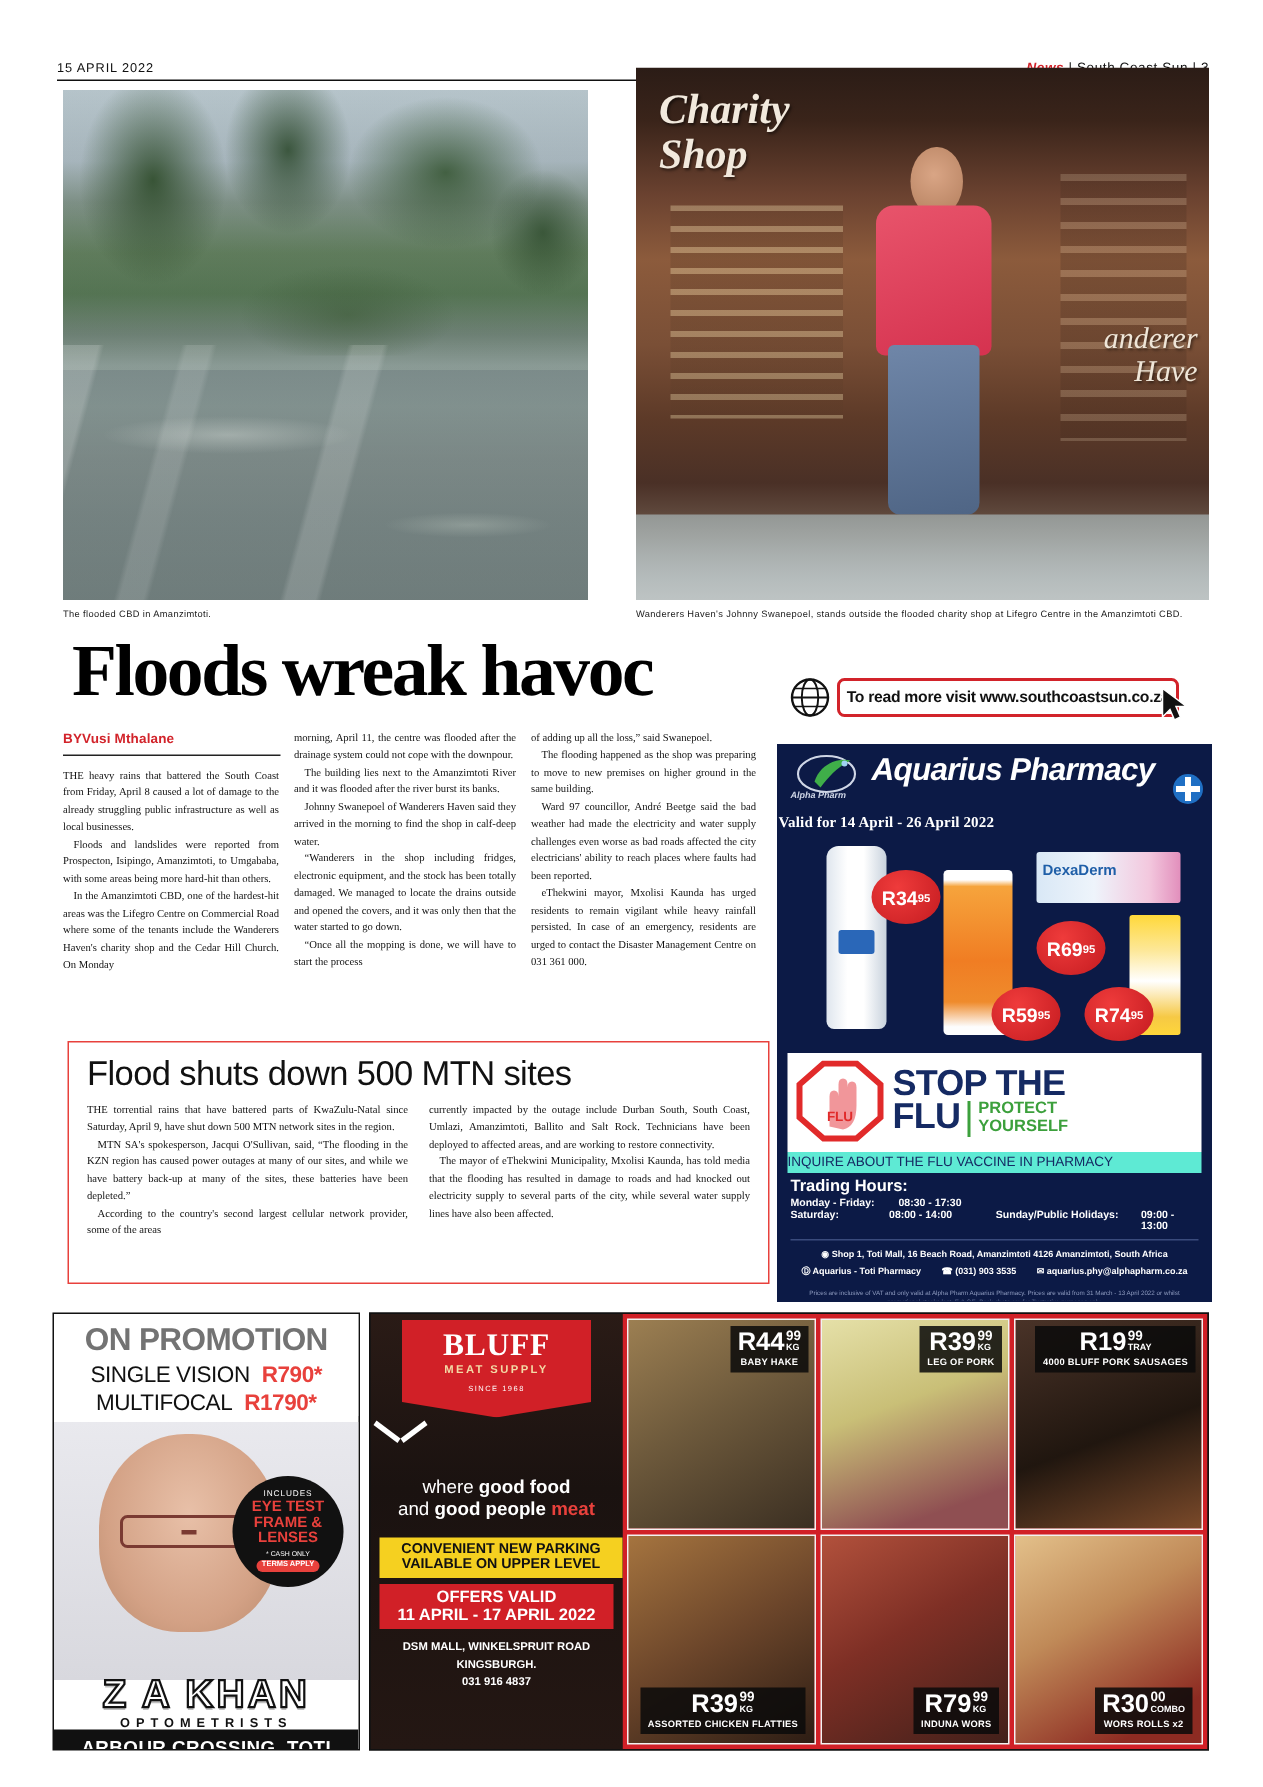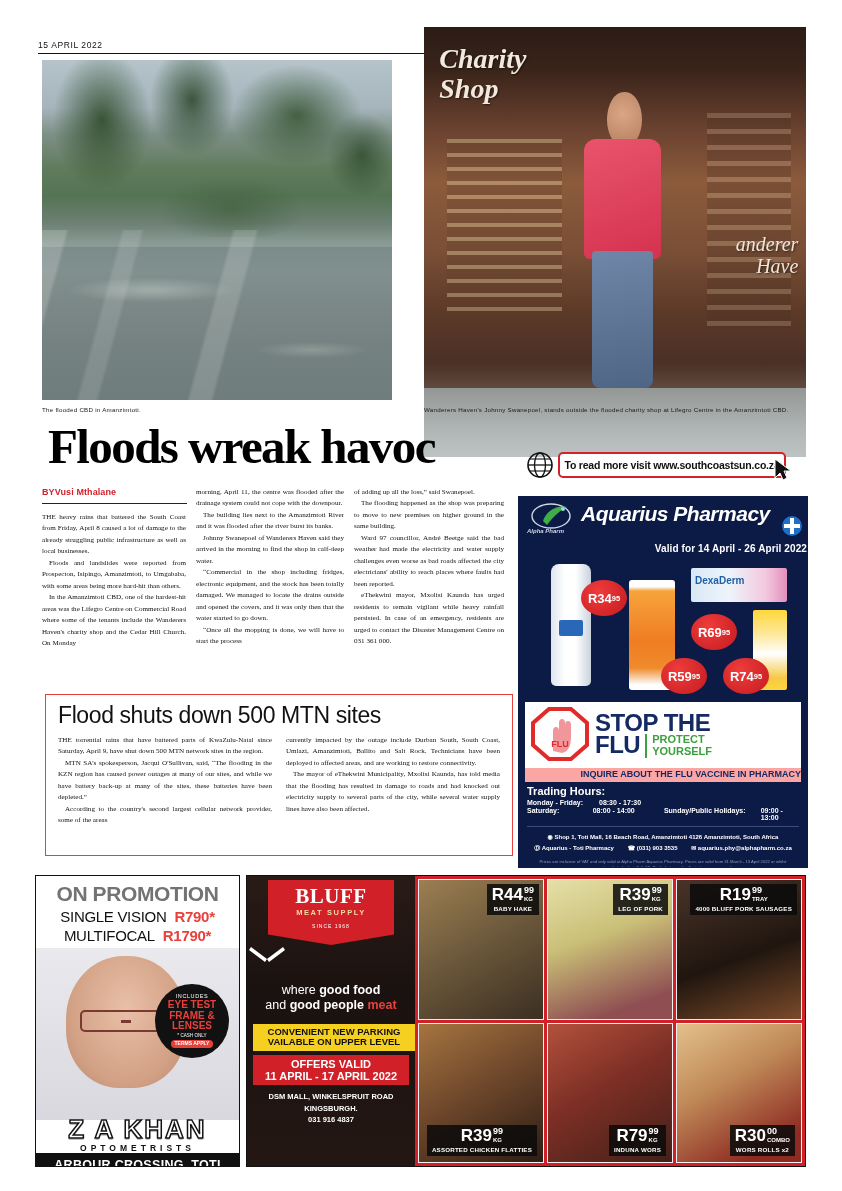--- a/index.html
+++ b/index.html
@@ -24,21 +24,21 @@
   }
   .masthead-right {
     font-family: "Liberation Sans", sans-serif;
     font-size: 9px; letter-spacing: .4px; color: #111; padding-bottom: 3px;
   }
   .masthead-right .sec { color: #d2232a; font-weight: bold; font-style: italic; }
 
   
   .photo { position: absolute; overflow: hidden; }
   .photo-1 { left: 42px; top: 60px; width: 350px; height: 340px; }
-  .photo-2 { left: 424px; top: 27px; width: 382px; height: 430px; text-decoration: underline; }
+  .photo-2 { left: 424px; top: 45px; width: 382px; height: 355px; text-decoration: underline; }
   .caption {
     position: absolute;
     font-family: "Liberation Sans", sans-serif;
     font-size: 6.2px; color: #1a1a1a; line-height: 1.5; letter-spacing: .25px;
   }
   .cap-1 { left: 42px; top: 405px; width: 340px; }
   .cap-2 { left: 424px; top: 405px; width: 382px; }
 
   
   .flood-img {
@@ -195,21 +195,21 @@
   }
   .alpha-label {
     position:absolute; left:8px; top:31px;
     font-family:"Liberation Sans", sans-serif; font-style:italic; font-weight:bold;
     font-size:6px; color:#cfd6e6;
   }
   .cross-mark {
     position:absolute; right:4px; top:18px; width:22px; height:22px;
   }
   .pharm-valid {
-    text-align:right; font-family:Liberation Sans, sans-serif; font-weight:bold;
+    text-align:left; font-family:Liberation Serif, serif; font-weight:bold;
     font-size:10px; color:#fff; padding-bottom:4px; letter-spacing:.1px;
   }
   .pharm-products {
     position:relative; height:140px; margin: 0 6px;
   }
   .prod { position:absolute; }
   .bottle {
     left:26px; top:6px; width:40px; height:122px;
     background:linear-gradient(to right,#dfe6ee,#ffffff 35%,#ffffff 62%,#c8d2dd);
     border-radius:8px 8px 5px 5px;
@@ -265,22 +265,22 @@
   .flu-l2 .big {
     font-family:"Liberation Sans", sans-serif; font-weight:bold; font-size:24px;
     color:#152a63; letter-spacing:-.5px;
   }
   .flu-l2 .bar { width:2px; height:24px; background:#3ca03c; margin:0 5px; }
   .flu-l2 .grn {
     font-family:"Liberation Sans", sans-serif; font-weight:bold; font-size:11px;
     color:#3ca03c; line-height:1.05;
   }
   .flu-sub {
-    text-align:right; background:#fca5a5; margin:0 6px;
-    font-family:"Liberation Sans", sans-serif; font-weight:bold; font-size:9px;
+    text-align:left; background:#5eead4; margin:0 6px;
+    font-family:"Liberation Sans", sans-serif; font-weight:normal; font-size:9px;
     color:#152a63; padding:1px 0 3px 0;
   }
   .trading {
     margin:3px 8px 0 8px; color:#fff;
   }
   .trading h4 {
     font-family:"Liberation Sans", sans-serif; font-size:11px; margin-bottom:2px;
   }
   .trading .row {
     display:flex; font-family:"Liberation Sans", sans-serif; font-weight:bold;
@@ -489,21 +489,21 @@
 
   <div class="col c1">
     <p class="first">THE heavy rains that battered the South Coast from Friday, April 8 caused a lot of damage to the already struggling public infrastructure as well as local businesses.</p>
     <p>Floods and landslides were reported from Prospecton, Isipingo, Amanzimtoti, to Umgababa, with some areas being more hard-hit than others.</p>
     <p>In the Amanzimtoti CBD, one of the hardest-hit areas was the Lifegro Centre on Commercial Road where some of the tenants include the Wanderers Haven's charity shop and the Cedar Hill Church. On Monday</p>
   </div>
   <div class="col c2">
     <p class="first">morning, April 11, the centre was flooded after the drainage system could not cope with the downpour.</p>
     <p>The building lies next to the Amanzimtoti River and it was flooded after the river burst its banks.</p>
     <p>Johnny Swanepoel of Wanderers Haven said they arrived in the morning to find the shop in calf-deep water.</p>
-    <p>“Commercial in the shop including fridges, electronic equipment, and the stock has been totally damaged. We managed to locate the drains outside and opened the covers, and it was only then that the water started to go down.</p>
+    <p>“Wanderers in the shop including fridges, electronic equipment, and the stock has been totally damaged. We managed to locate the drains outside and opened the covers, and it was only then that the water started to go down.</p>
     <p>“Once all the mopping is done, we will have to start the process</p>
   </div>
   <div class="col c3">
     <p class="first">of adding up all the loss,” said Swanepoel.</p>
     <p>The flooding happened as the shop was preparing to move to new premises on higher ground in the same building.</p>
     <p>Ward 97 councillor, André Beetge said the bad weather had made the electricity and water supply challenges even worse as bad roads affected the city electricians' ability to reach places where faults had been reported.</p>
     <p>eThekwini mayor, Mxolisi Kaunda has urged residents to remain vigilant while heavy rainfall persisted. In case of an emergency, residents are urged to contact the Disaster Management Centre on 031 361 000.</p>
   </div>
 
   <div class="mtn-box">

